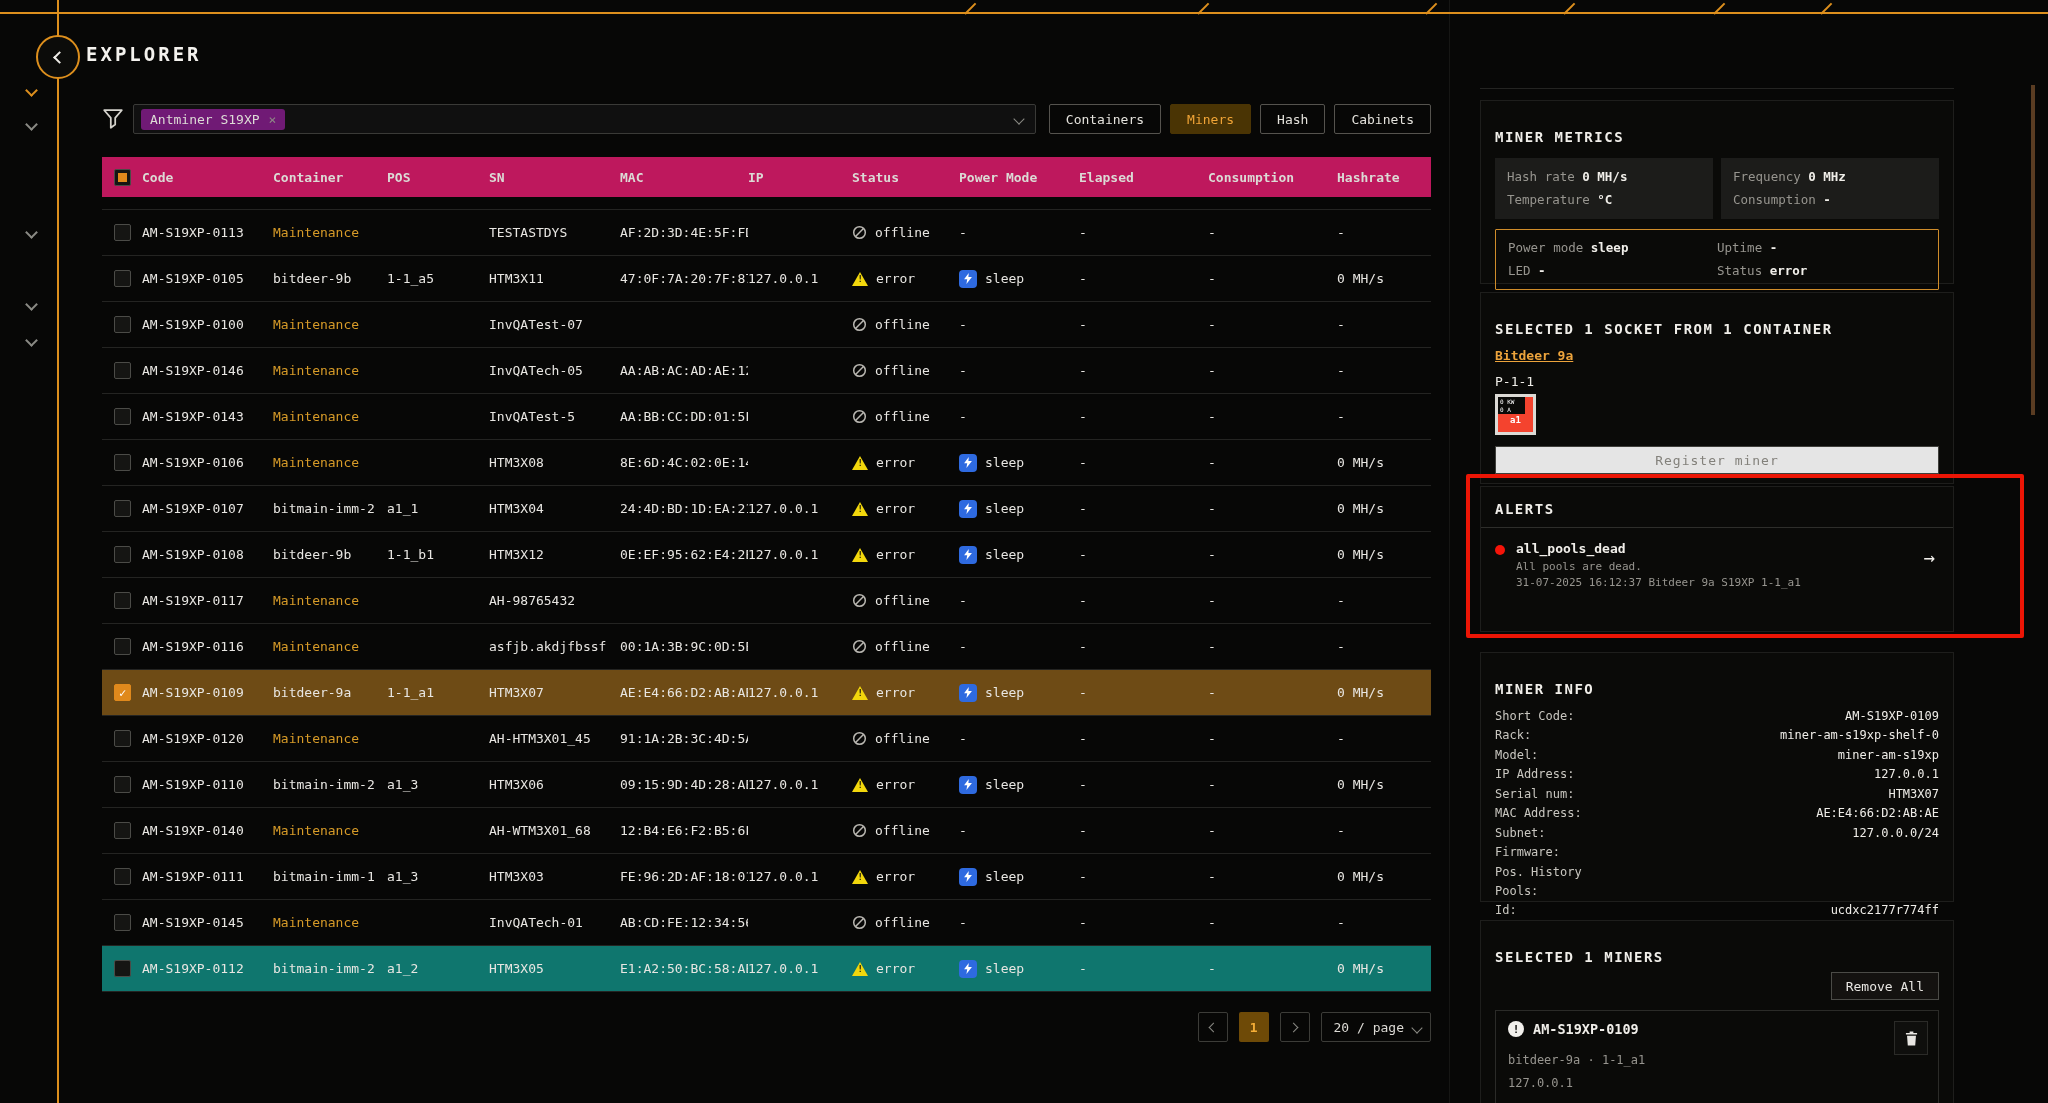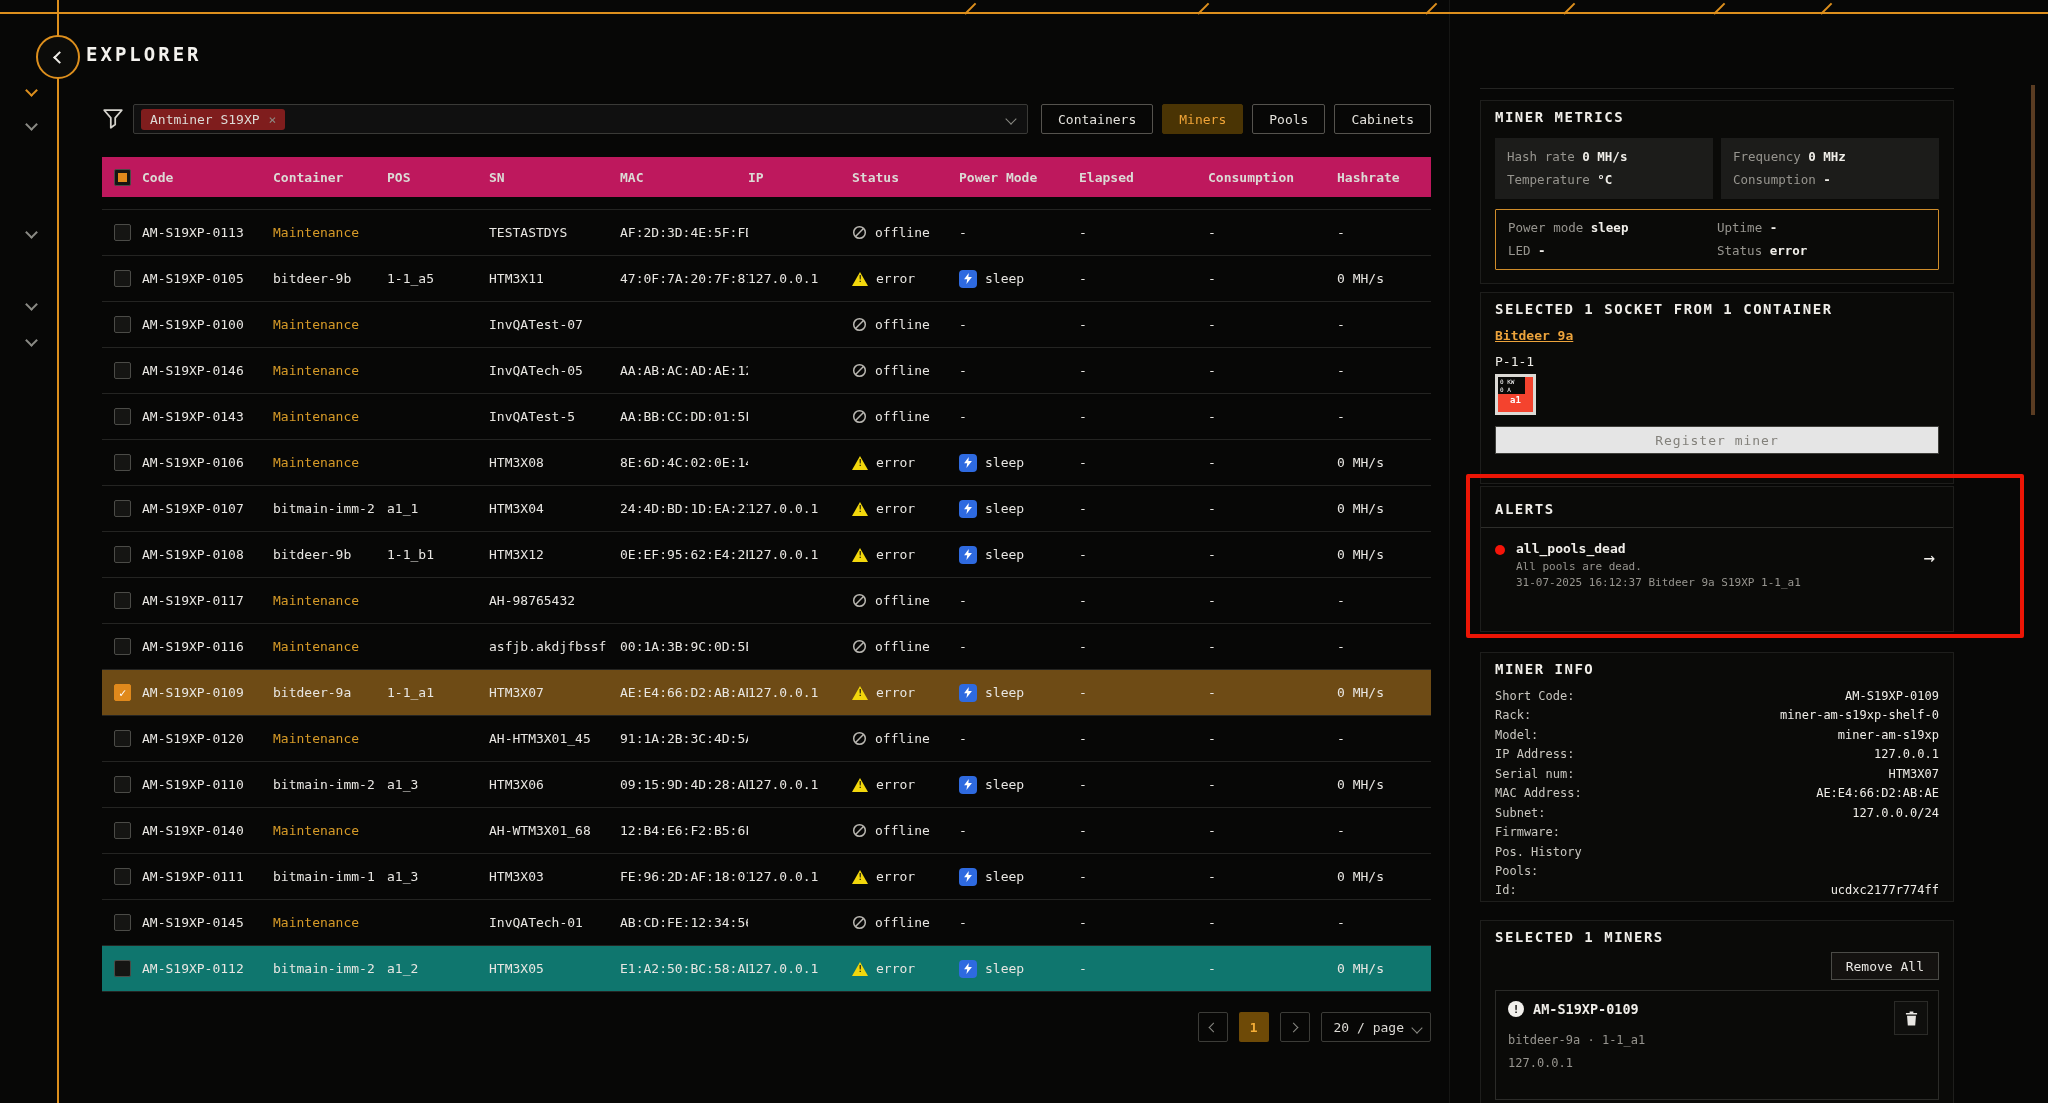--- a/index.html
+++ b/index.html
@@ -22,21 +22,21 @@
   .side-chev { position:absolute; left:27px; width:12px; height:12px; }
   .side-chev i { display:block; width:9px; height:9px; border-left:2px solid #8a8a84; border-bottom:2px solid #8a8a84; transform:rotate(-45deg); }
   .side-chev.accent i { border-color:#dd8f1d; }
   .scrollbar-thumb { position:absolute; left:2031px; top:85px; width:4px; height:330px; background:#5a3c22; }
 
   
   .toolbar { position:absolute; left:102px; top:104px; width:1329px; height:30px; display:flex; align-items:center; }
   .funnel { width:22px; height:22px; margin-right:9px; flex:none; }
   .filter-select { flex:1; height:30px; background:#101010; border:1px solid #3a3a37; border-radius:2px;
     display:flex; align-items:center; padding:0 28px 0 7px; position:relative; cursor:pointer; }
-  .chip { background:#7f1d1d; border-radius:3px; padding:3px 9px; font-size:13px; color:#dddbd6; display:flex; align-items:center; gap:9px; }
+  .chip { background:#701a75; border-radius:3px; padding:3px 9px; font-size:13px; color:#dddbd6; display:flex; align-items:center; gap:9px; }
   .chip-x { color:#8f8d87; cursor:pointer; }
   .caret { width:8px; height:8px; border-left:1.5px solid #8a8a84; border-bottom:1.5px solid #8a8a84; transform:rotate(-45deg); }
   .filter-select .caret { position:absolute; right:12px; top:10px; }
   .view-buttons { display:flex; gap:9px; margin-left:13px; }
   .view-btn { height:30px; padding:0 16px; background:transparent; border:1px solid #55534e; border-radius:2px;
     color:#e4e2dc; font-size:13px; font-family:inherit; cursor:pointer; }
   .view-btn.active { background:#4a3404; border-color:#4a3404; color:#f0a437; }
 
   
   .table { position:absolute; left:102px; top:157px; width:1329px;
@@ -70,21 +70,21 @@
   .pg-chev.left { transform:rotate(45deg); margin-left:2px; }
   .pg-chev.right { transform:rotate(225deg); margin-right:2px; }
   .pg-current { width:30px; height:30px; background:#6e4a07; color:#f5ae37; font-size:13px; font-weight:bold;
     display:flex; align-items:center; justify-content:center; border-radius:2px; cursor:pointer; }
   .pg-size { height:30px; padding:0 26px 0 12px; border:1px solid #3c3c38; border-radius:2px; position:relative;
     display:flex; align-items:center; font-size:13px; color:#dcdad5; cursor:pointer; }
   .pg-size .caret { position:absolute; right:9px; top:11px; }
 
   
   .right-hairline { position:absolute; left:1480px; top:88px; width:474px; height:1px; background:#242422; }
-  .panel { position:absolute; left:1480px; width:474px; background:#0a0a08; border:1px solid #1e1e1c; padding:8px 14px; }
+  .panel { position:absolute; left:1480px; width:474px; background:#0a0a08; border:1px solid #1e1e1c; padding:28px 14px; }
   .panel-title { font-size:14px; font-weight:bold; letter-spacing:1.5px; color:#f0eee9; }
   .lbl { color:#97958f; }
   .val { color:#f0eee9; font-weight:bold; }
 
   .panel.metrics { top:100px; height:184px; }
   .cards { display:flex; gap:8px; margin-top:13px;justify-content:center; }
   .card { flex:1; background:#1c1c1a; padding:8px 12px; font-size:12.5px; line-height:1.8; }
   .pbox { margin-top:10px; border:1px solid #cf8c2a; border-radius:1px; padding:7px 12px; display:flex; font-size:12.5px; line-height:1.8; }
   .pcol { flex:1; }
 
@@ -175,21 +175,21 @@
     <div class="filter-select">
       <span class="chip">
         <span>Antminer S19XP</span>
         <span class="chip-x">×</span>
       </span>
       <span class="caret"></span>
     </div>
     <div class="view-buttons" id="view-buttons">
         <button class="view-btn">Containers</button>
         <button class="view-btn active">Miners</button>
-        <button class="view-btn">Pools</button>
+        <button class="view-btn">Hash</button>
         <button class="view-btn">Cabinets</button>
       </div>
   </div>
 
   <div class="table">
     <div class="thead" id="thead">
         <div class="cell cb-cell">
           <span class="cb indet"></span>
         </div>
         <div class="cell">Code</div>

